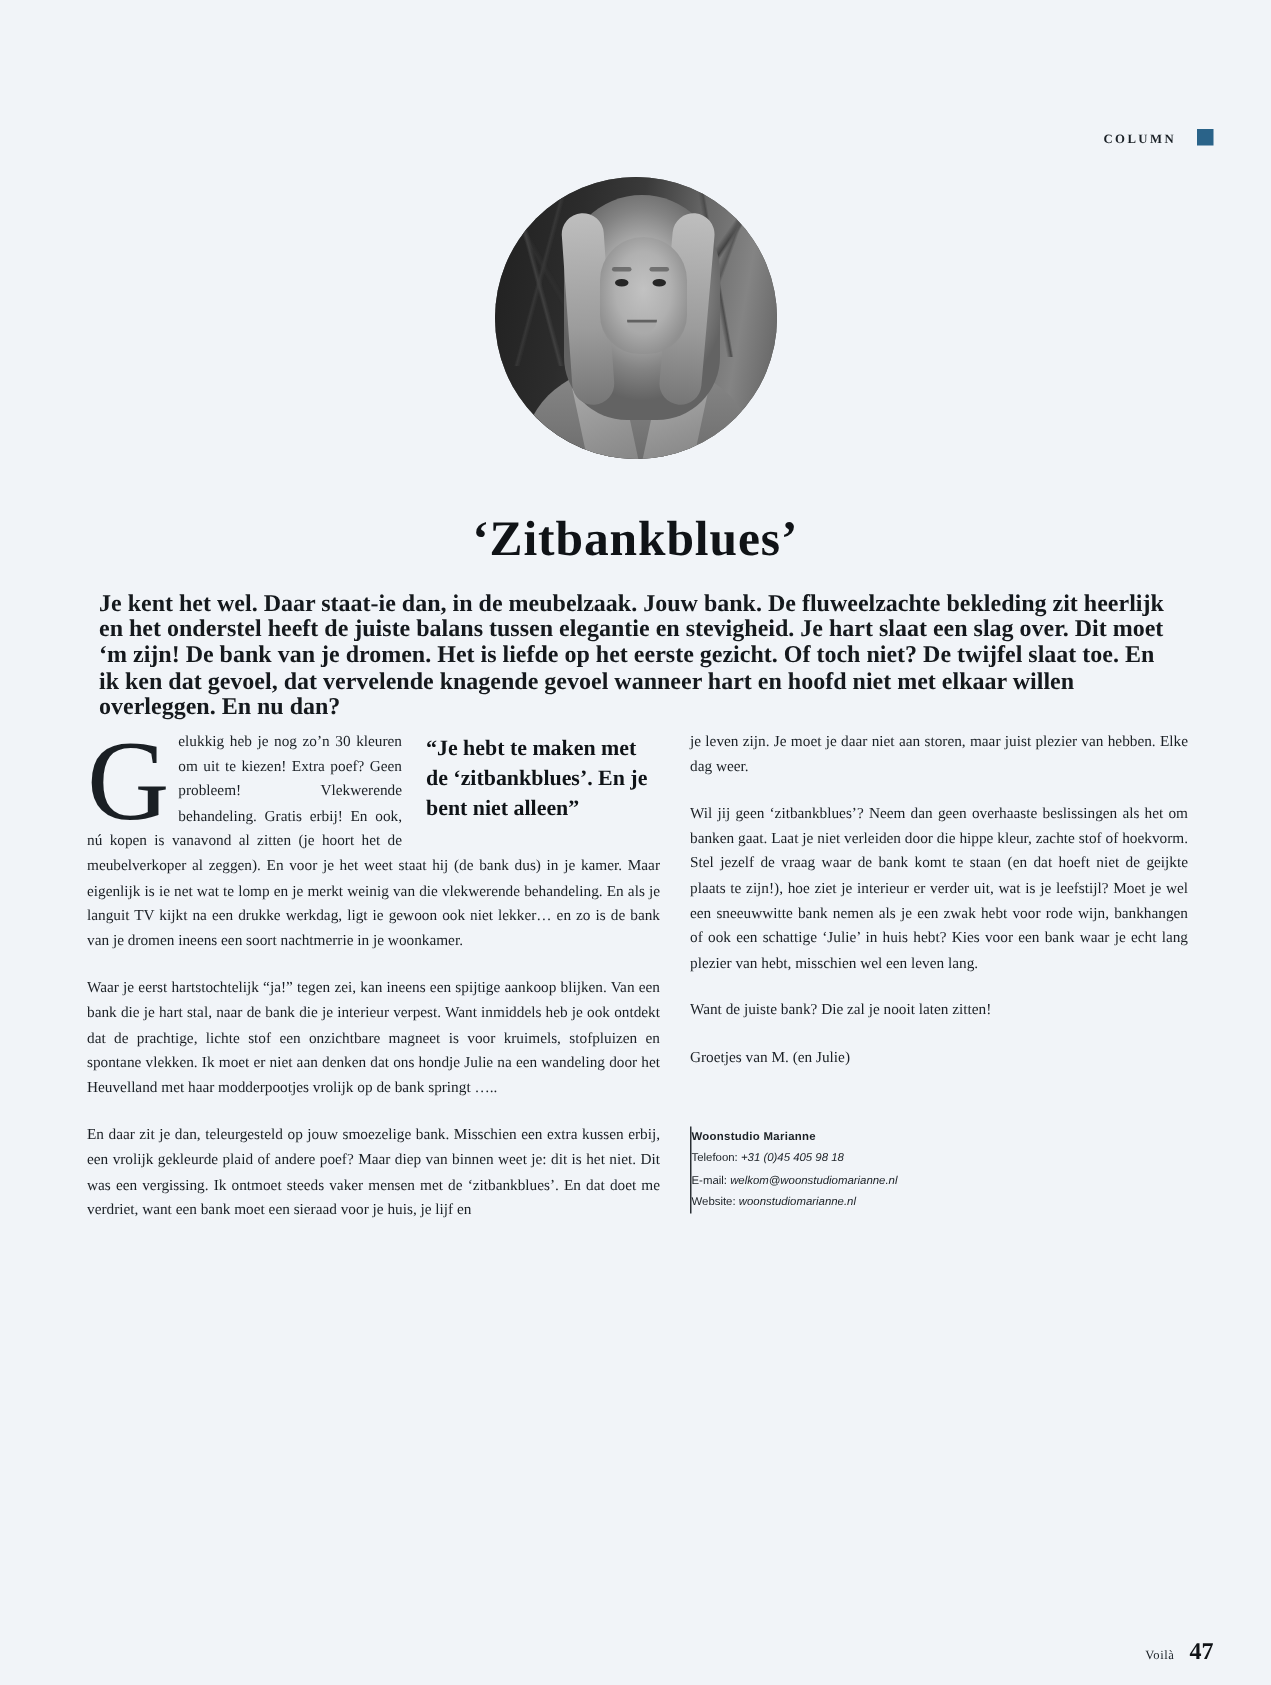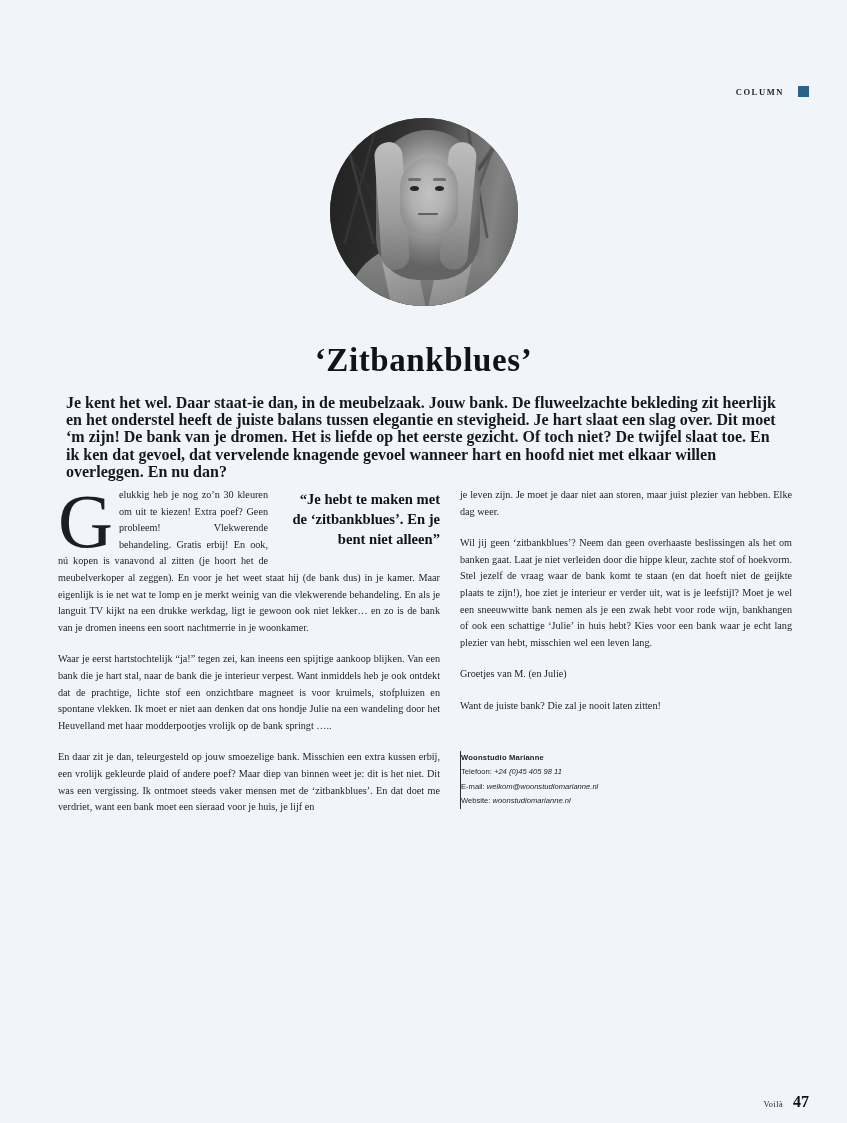--- a/index.html
+++ b/index.html
@@ -216,21 +216,21 @@
 
   
   .pullquote {
     float: right;
     width: 156px;
     margin: 2px 0 10px 16px;
     font-family: "Liberation Serif", serif;
     font-weight: 700;
     font-size: 14.6px;
     line-height: 20px;
-    text-align: right;
+    text-align: left;
     color: #0f1317;
   }
 
   
   .contact {
     margin-top: 36px;
     border-left: 1.4px solid #2a2f34;
     font-family: "Liberation Sans", sans-serif;
     font-size: 7.6px;
     line-height: 14.6px;
@@ -302,28 +302,28 @@
         <span class="pullquote">“Je hebt te maken met de ‘zitbankblues’. En je bent niet alleen”</span>
         <span>elukkig heb je nog zo’n 30 kleuren om uit te kiezen! Extra poef? Geen probleem! Vlekwerende behandeling. Gratis erbij! En ook, nú kopen is vanavond al zitten (je hoort het de meubelverkoper al zeggen). En voor je het weet staat hij (de bank dus) in je kamer. Maar eigenlijk is ie net wat te lomp en je merkt weinig van die vlekwerende behandeling. En als je languit TV kijkt na een drukke werkdag, ligt ie gewoon ook niet lekker… en zo is de bank van je dromen ineens een soort nachtmerrie in je woonkamer.</span>
       </p>
       <p>Waar je eerst hartstochtelijk “ja!” tegen zei, kan ineens een spijtige aankoop blijken. Van een bank die je hart stal, naar de bank die je interieur verpest. Want inmiddels heb je ook ontdekt dat de prachtige, lichte stof een onzichtbare magneet is voor kruimels, stofpluizen en spontane vlekken. Ik moet er niet aan denken dat ons hondje Julie na een wandeling door het Heuvelland met haar modderpootjes vrolijk op de bank springt …..</p>
       <p>En daar zit je dan, teleurgesteld op jouw smoezelige bank. Misschien een extra kussen erbij, een vrolijk gekleurde plaid of andere poef? Maar diep van binnen weet je: dit is het niet. Dit was een vergissing. Ik ontmoet steeds vaker mensen met de ‘zitbankblues’. En dat doet me verdriet, want een bank moet een sieraad voor je huis, je lijf en</p>
     </div>
 
     <div class="col col-right">
       <p>je leven zijn. Je moet je daar niet aan storen, maar juist plezier van hebben. Elke dag weer.</p>
       <p>Wil jij geen ‘zitbankblues’? Neem dan geen overhaaste beslissingen als het om banken gaat. Laat je niet verleiden door die hippe kleur, zachte stof of hoekvorm. Stel jezelf de vraag waar de bank komt te staan (en dat hoeft niet de geijkte plaats te zijn!), hoe ziet je interieur er verder uit, wat is je leefstijl? Moet je wel een sneeuwwitte bank nemen als je een zwak hebt voor rode wijn, bankhangen of ook een schattige ‘Julie’ in huis hebt? Kies voor een bank waar je echt lang plezier van hebt, misschien wel een leven lang.</p>
+      <p>Want de juiste bank? Die zal je nooit laten zitten!</p>
       <p>Groetjes van M. (en Julie)</p>
-      <p>Want de juiste bank? Die zal je nooit laten zitten!</p>
 
       <div class="contact">
         <div class="name">Woonstudio Marianne</div>
         <div>
           <span>Telefoon:</span>
-          <span class="ital">+24 (0)45 405 98 11</span>
+          <span class="ital">+31 (0)45 405 98 18</span>
         </div>
         <div>
           <span>E-mail:</span>
           <span class="ital">welkom@woonstudiomarianne.nl</span>
         </div>
         <div>
           <span>Website:</span>
           <span class="ital">woonstudiomarianne.nl</span>
         </div>
       </div>

